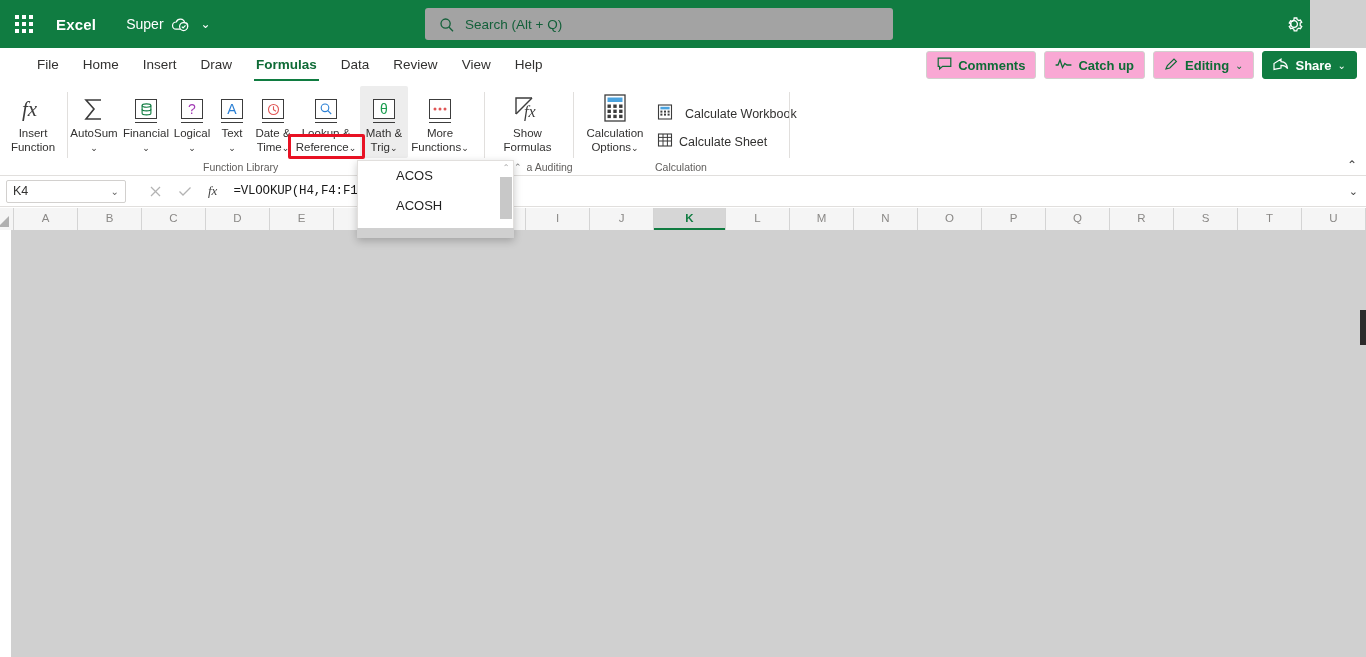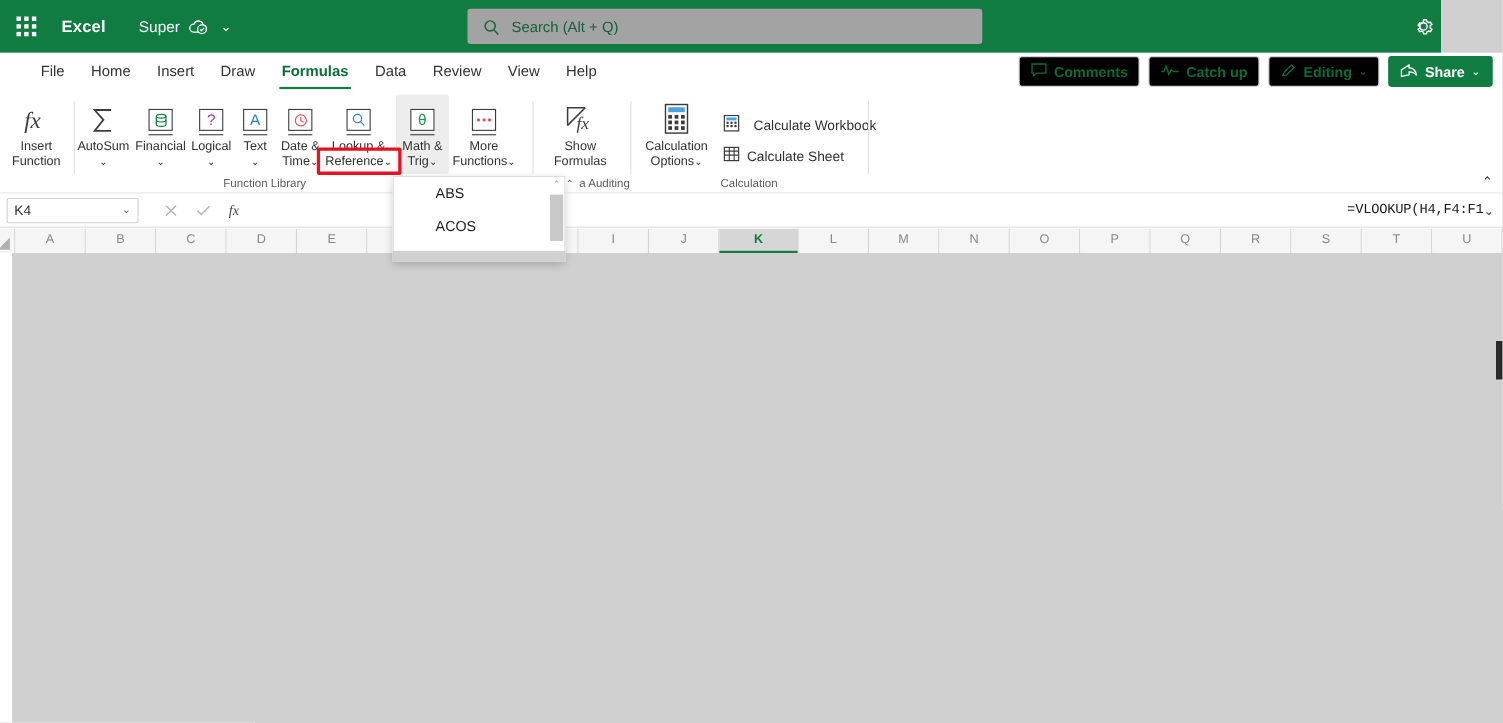--- a/index.html
+++ b/index.html
@@ -43,21 +43,21 @@
     font-size:13.5px; color:#323130; padding:0 12px; height:36px; line-height:34px;
     cursor:pointer; white-space:nowrap; position:relative;
   }
   .tab.active { color:#0e6b36; font-weight:600; }
   .tab.active::after {
     content:""; position:absolute; left:10px; right:10px; bottom:3px; height:2.5px; background:#107c41;
   }
   .tab-actions { position:absolute; right:9px; top:3px; display:flex; align-items:center; gap:8px; }
   .pill {
     display:flex; align-items:center; gap:6px; height:28px; padding:0 10px;
-    border:1px solid #d2d0ce; border-radius:3px; background:#000000;
+    border:1px solid #d2d0ce; border-radius:3px; background:#f9a8d4;
     font-size:13px; color:#0e6b36; font-weight:600; cursor:pointer; white-space:nowrap;
   }
   .pill.share { background:#107c41; border-color:#107c41; color:#fff; }
   .pill .chev { font-size:10px; font-weight:normal; }
 
   
   .ribbon { position:absolute; left:0; top:84px; width:1366px; height:92px; background:#fff; }
   .ritem {
     position:absolute; top:2px; width:auto; display:flex; flex-direction:column;
     align-items:center; cursor:pointer; padding:3px 4px 0 4px; border-radius:2px;
@@ -89,21 +89,21 @@
   .namebox {
     margin-left:6px; width:120px; height:23px; border:1px solid #d2d0ce; border-radius:2px;
     display:flex; align-items:center; padding:0 6px; font-size:12.5px; color:#323130; cursor:pointer;
   }
   .namebox .nb-chev { margin-left:auto; font-size:10px; color:#666; }
   .fb-btns { display:flex; align-items:center; gap:16px; margin-left:22px; }
   .fb-btn { width:14px; height:14px; display:flex; align-items:center; justify-content:center; cursor:pointer; }
   .fx-label { font-size:13px; font-style:italic; color:#444; font-family:"Liberation Serif", serif; cursor:pointer; }
   .finput {
     margin-left:16px; flex:1; height:22px; border:none; outline:none; font-size:12.5px;
-    color:#1a1a1a; font-family:"Liberation Mono", monospace; letter-spacing:-.2px;text-align:right;
+    color:#1a1a1a; font-family:"Liberation Mono", monospace; letter-spacing:-.2px;
   }
   .fb-expand { margin-right:8px; font-size:11px; color:#444; cursor:pointer; }
 
   
   .colhdr { position:absolute; left:0; top:208px; width:1366px; height:22px; background:#f5f5f5;
             border-bottom:1px solid #c6c6c6; display:flex; }
   .corner { width:36px; height:22px; background:#f5f5f5; border-right:1px solid #d4d4d4;
             position:relative; cursor:pointer; }
   .corner::after {
     content:""; position:absolute; right:4px; bottom:3px;
@@ -495,21 +495,20 @@
         <div class="colcell" style="width: 64px;">U</div>
       </div>
   </div>
 
   <div class="grid">
     <div class="grid-left"></div>
     <div class="vscroll-thumb"></div>
   </div>
 
   <div class="dropdown">
-    <div class="dd-item">ABS</div>
     <div class="dd-item">ACOS</div>
     <div class="dd-item">ACOSH</div>
     <div class="dd-scroll">
       <div class="dd-up">⌃</div>
       <div class="dd-thumb"></div>
     </div>
   </div>
   <div class="dd-shadowband"></div>
 
 </div>

